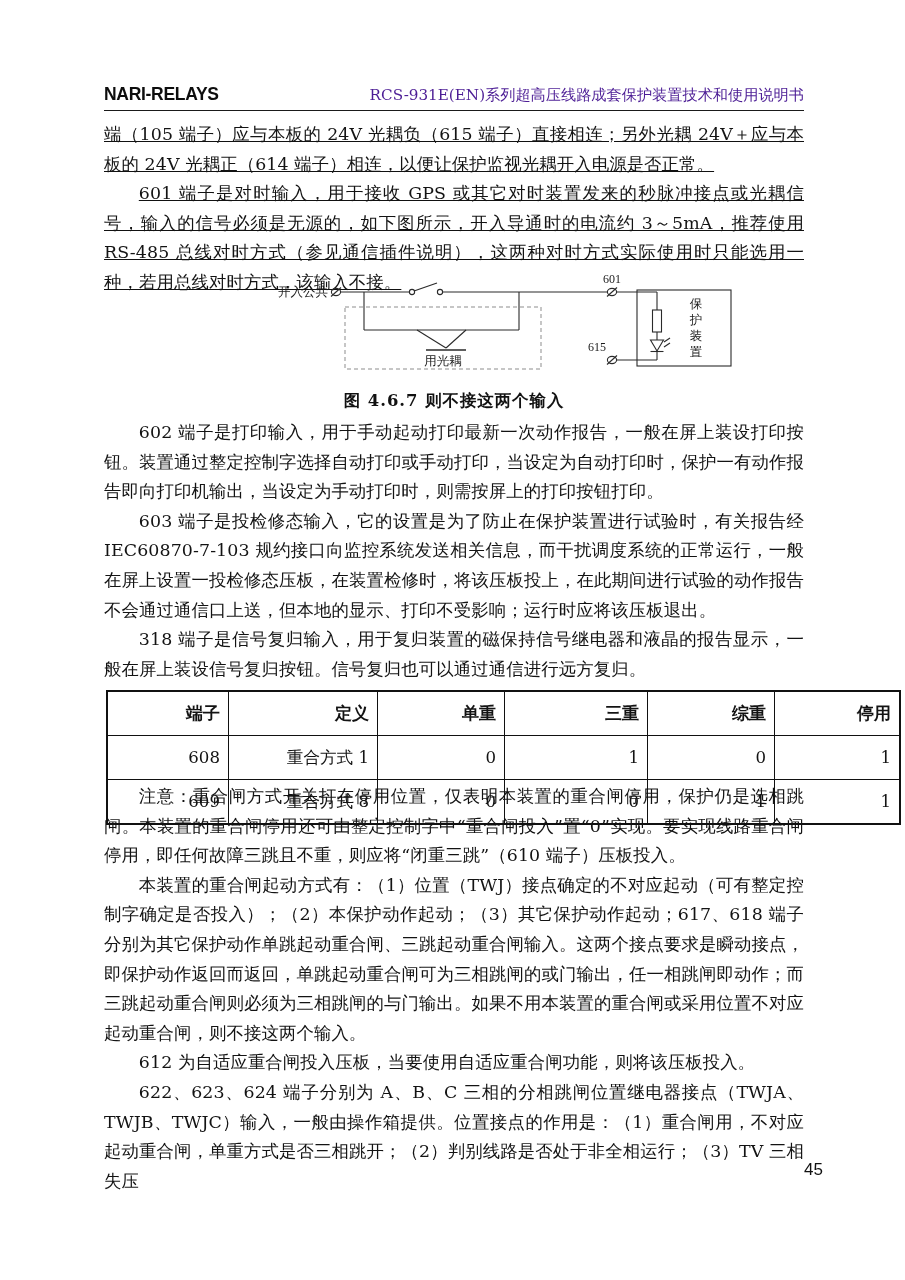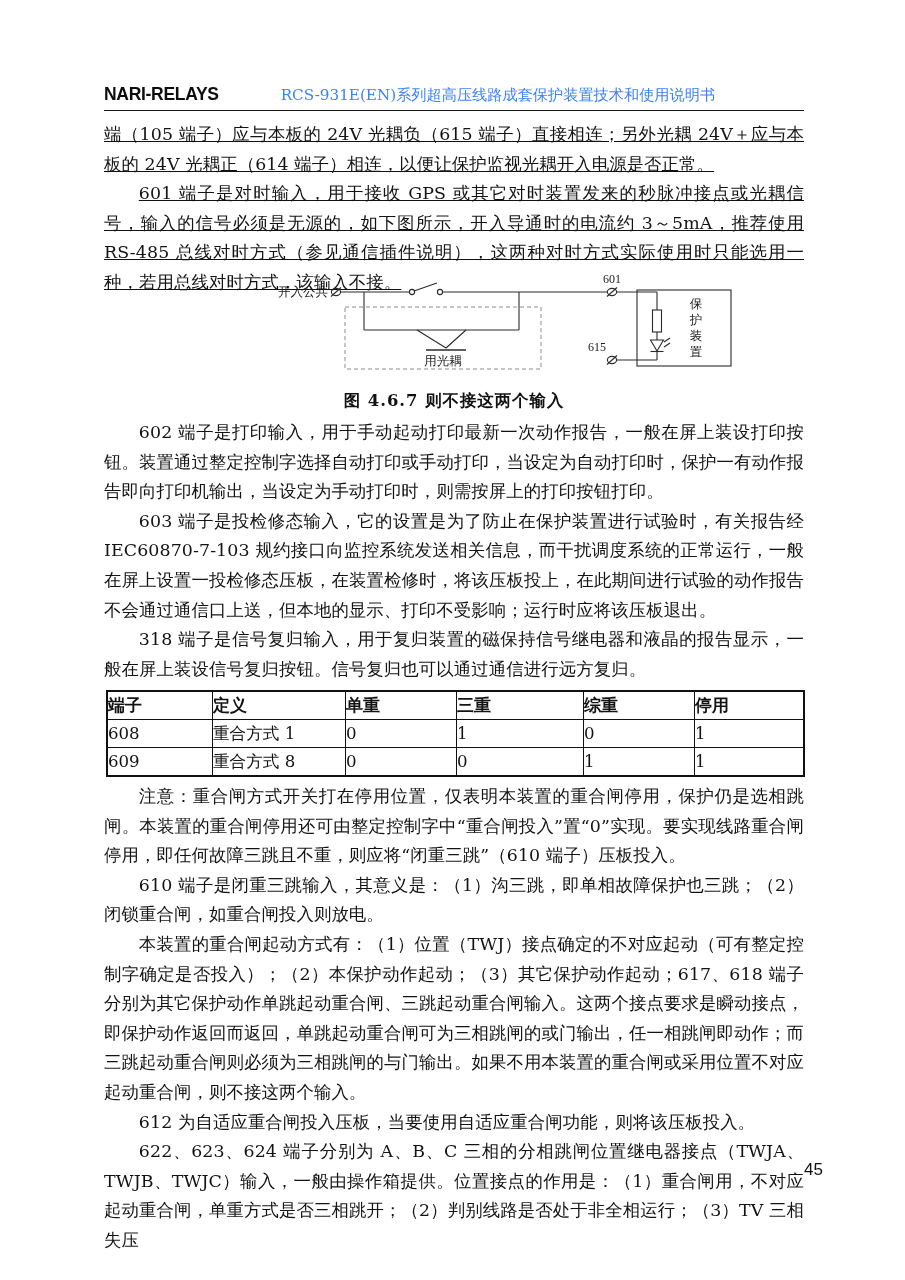--- a/index.html
+++ b/index.html
@@ -24,32 +24,33 @@
   }
 
   
   .header {
     position: absolute;
     left: 104px;
     top: 84px;
     width: 700px;
     display: flex;
     align-items: baseline;
+    justify-content: space-between;
     gap: 18px;
   }
   .brand {
     font-family: "Liberation Sans", sans-serif;
     font-weight: bold;
     font-size: 17.5px;
     letter-spacing: -0.3px;
     color: #0d0d0d;
   }
   .header-title {
     font-size: 15.2px;
-    color: #3b82f6;
+    color: #4c1d95;
     white-space: nowrap;
     margin-left: 44px;
   }
   .header-rule {
     position: absolute;
     left: 104px;
     top: 110px;
     width: 700px;
     height: 1px;
     background: #1a1a1a;
@@ -100,25 +101,25 @@
     width: 690px;
   }
   table.spec {
     border-collapse: collapse;
     width: 690px;
     table-layout: fixed;
     border: 2px solid #111;
   }
   table.spec td, table.spec th {
     border: 1px solid #111;
-    text-align: left;
+    text-align: right;
     font-size: 16.6px;
     color: #131313;
     font-weight: normal;
-    padding: 0;
+    padding: 8px;
     height: 27px;
     line-height: 27px;
   }
   table.spec thead th {
     font-weight: bold;
     font-size: 17px;
   }
   table.spec .c0 { width: 104px; }
   table.spec .c1 { width: 132px; }
   table.spec .c2 { width: 110px; }
@@ -295,21 +296,20 @@
           <td>0</td>
           <td>1</td>
           <td>1</td>
         </tr>
       </tbody>
     </table>
   </div>
 
   <div class="body-block" style="top:782px;">
     <p class="para indent">注意：重合闸方式开关打在停用位置，仅表明本装置的重合闸停用，保护仍是选相跳闸。本装置的重合闸停用还可由整定控制字中“重合闸投入”置“0”实现。要实现线路重合闸停用，即任何故障三跳且不重，则应将“闭重三跳”（610 端子）压板投入。</p>
-    <p class="para indent">610 端子是闭重三跳输入，其意义是：（1）沟三跳，即单相故障保护也三跳；（2）闭锁重合闸，如重合闸投入则放电。</p>
     <p class="para indent">本装置的重合闸起动方式有：（1）位置（TWJ）接点确定的不对应起动（可有整定控制字确定是否投入）；（2）本保护动作起动；（3）其它保护动作起动；617、618 端子分别为其它保护动作单跳起动重合闸、三跳起动重合闸输入。这两个接点要求是瞬动接点，即保护动作返回而返回，单跳起动重合闸可为三相跳闸的或门输出，任一相跳闸即动作；而三跳起动重合闸则必须为三相跳闸的与门输出。如果不用本装置的重合闸或采用位置不对应起动重合闸，则不接这两个输入。</p>
     <p class="para indent">612 为自适应重合闸投入压板，当要使用自适应重合闸功能，则将该压板投入。</p>
     <p class="para indent">622、623、624 端子分别为 A、B、C 三相的分相跳闸位置继电器接点（TWJA、TWJB、TWJC）输入，一般由操作箱提供。位置接点的作用是：（1）重合闸用，不对应起动重合闸，单重方式是否三相跳开；（2）判别线路是否处于非全相运行；（3）TV 三相失压</p>
   </div>
 
   <div class="page-number">45</div>
 
 
 </div>
 

